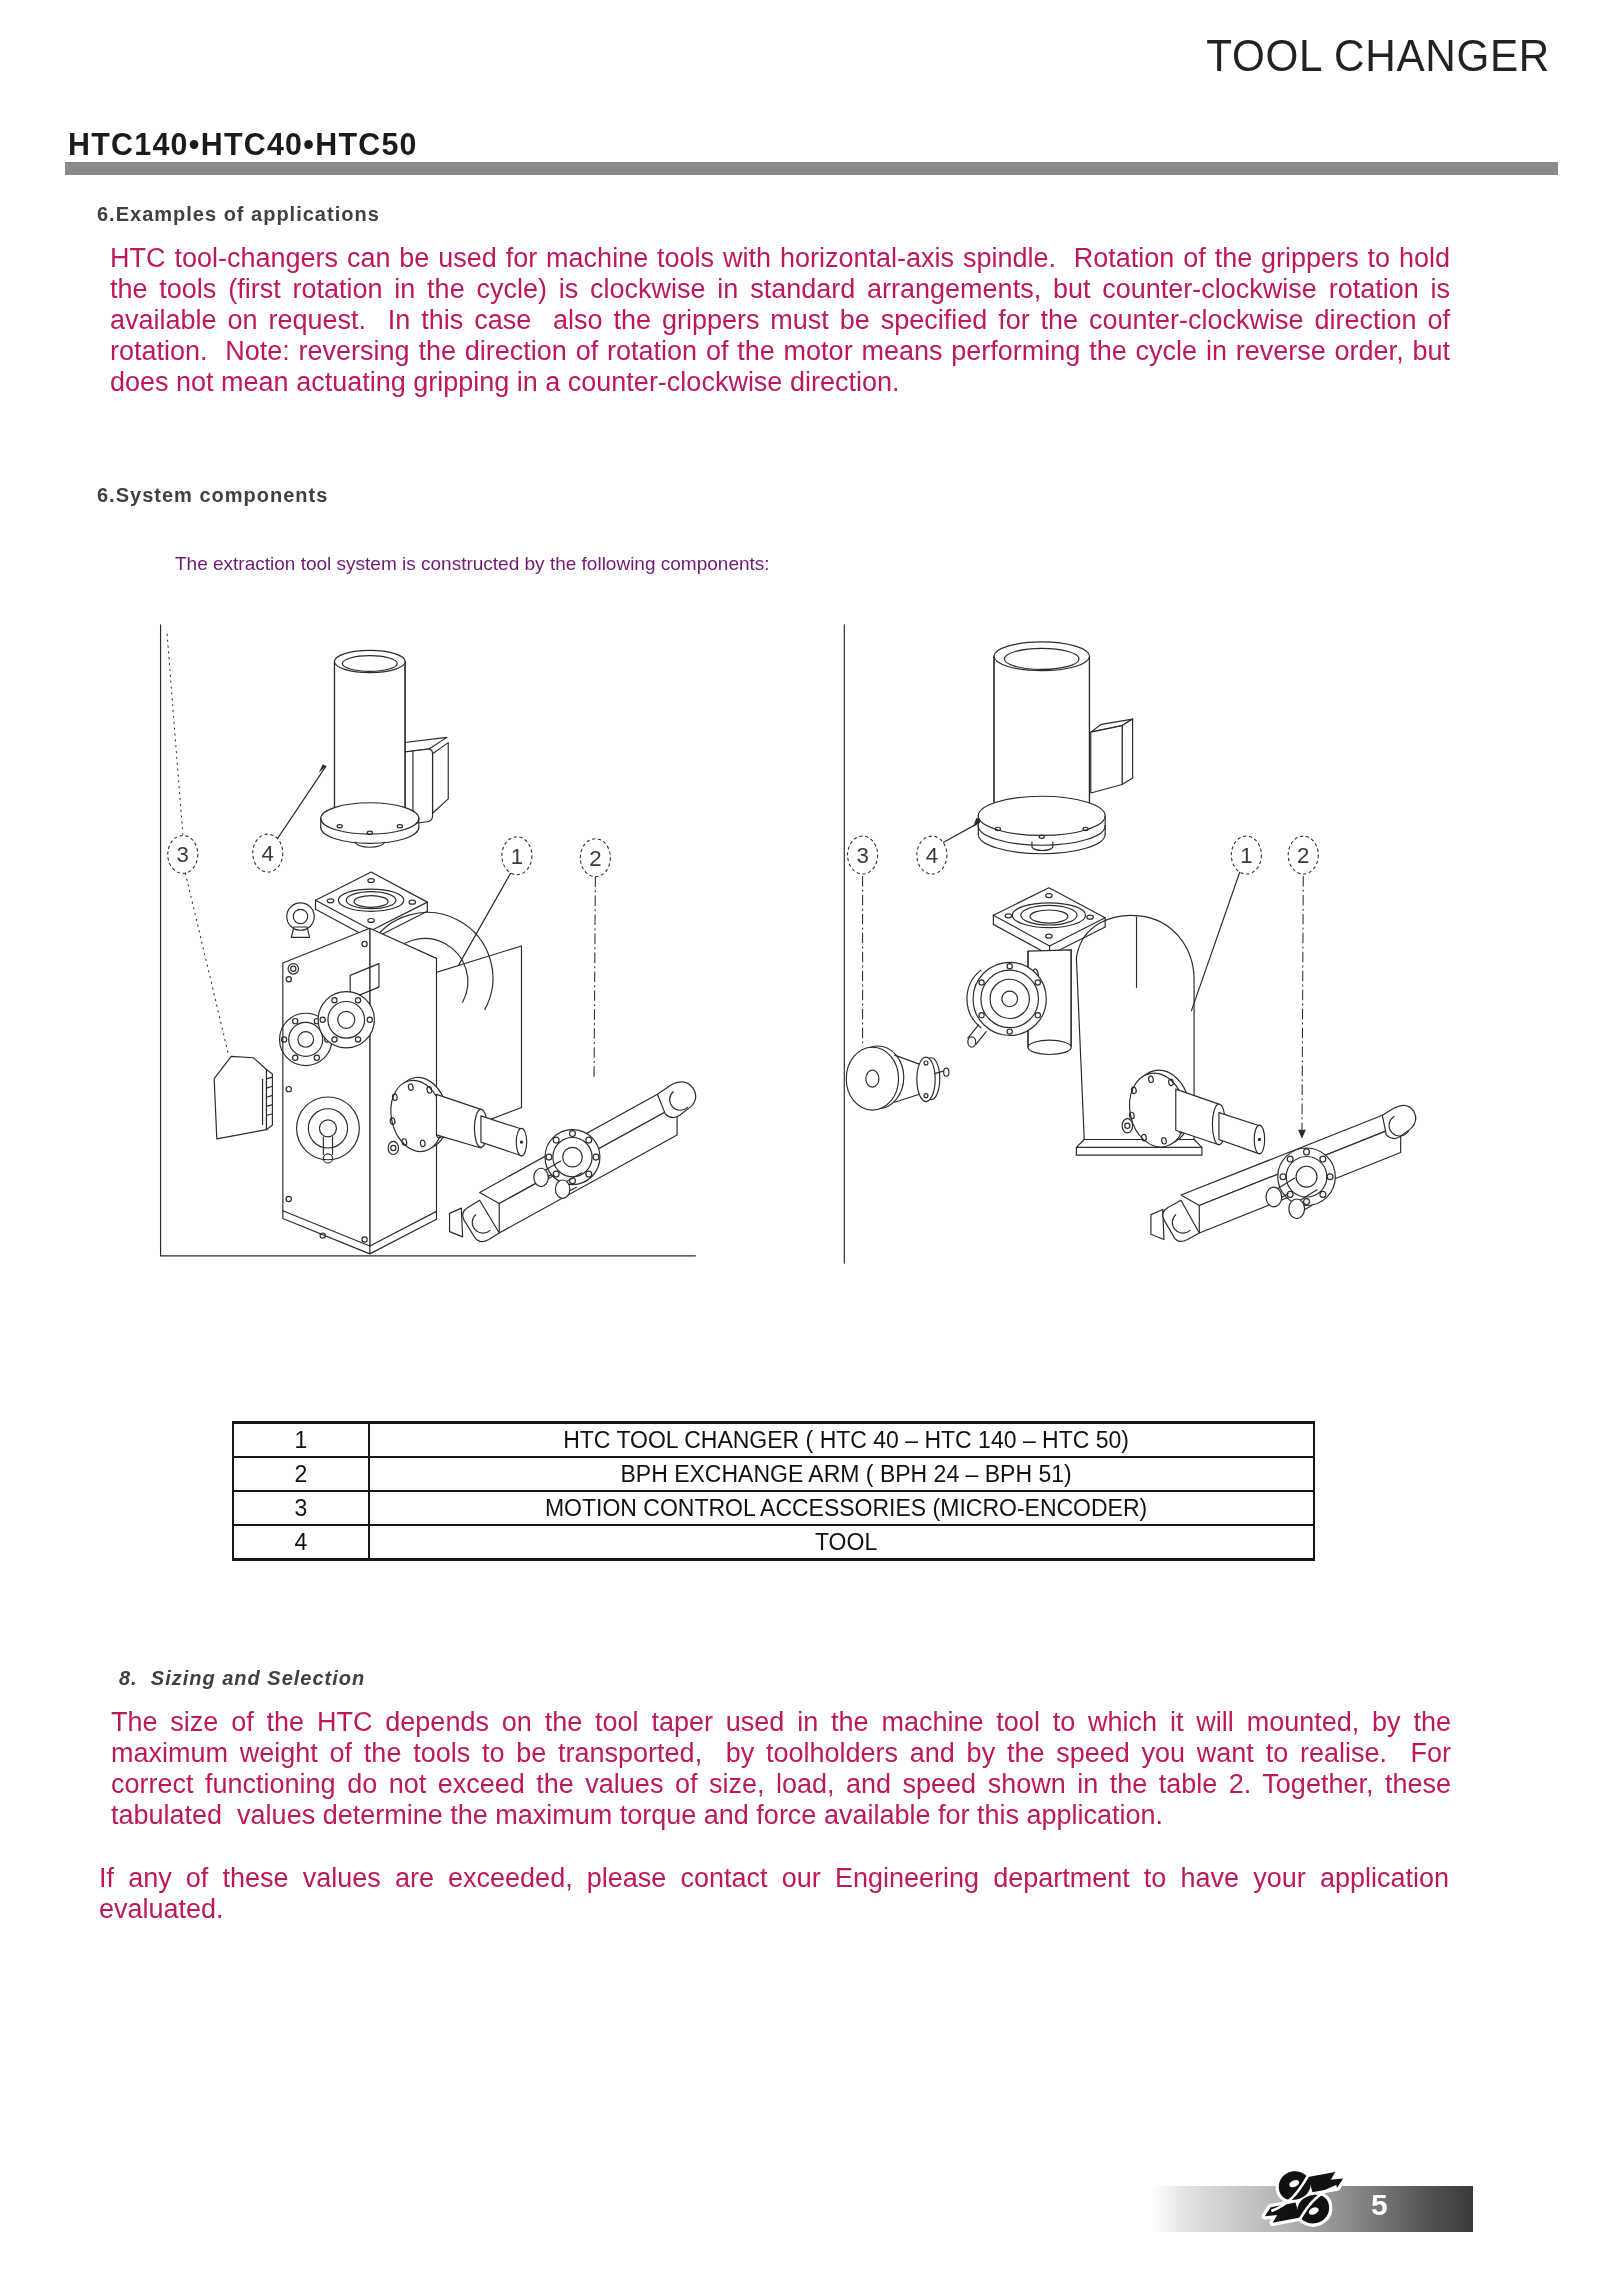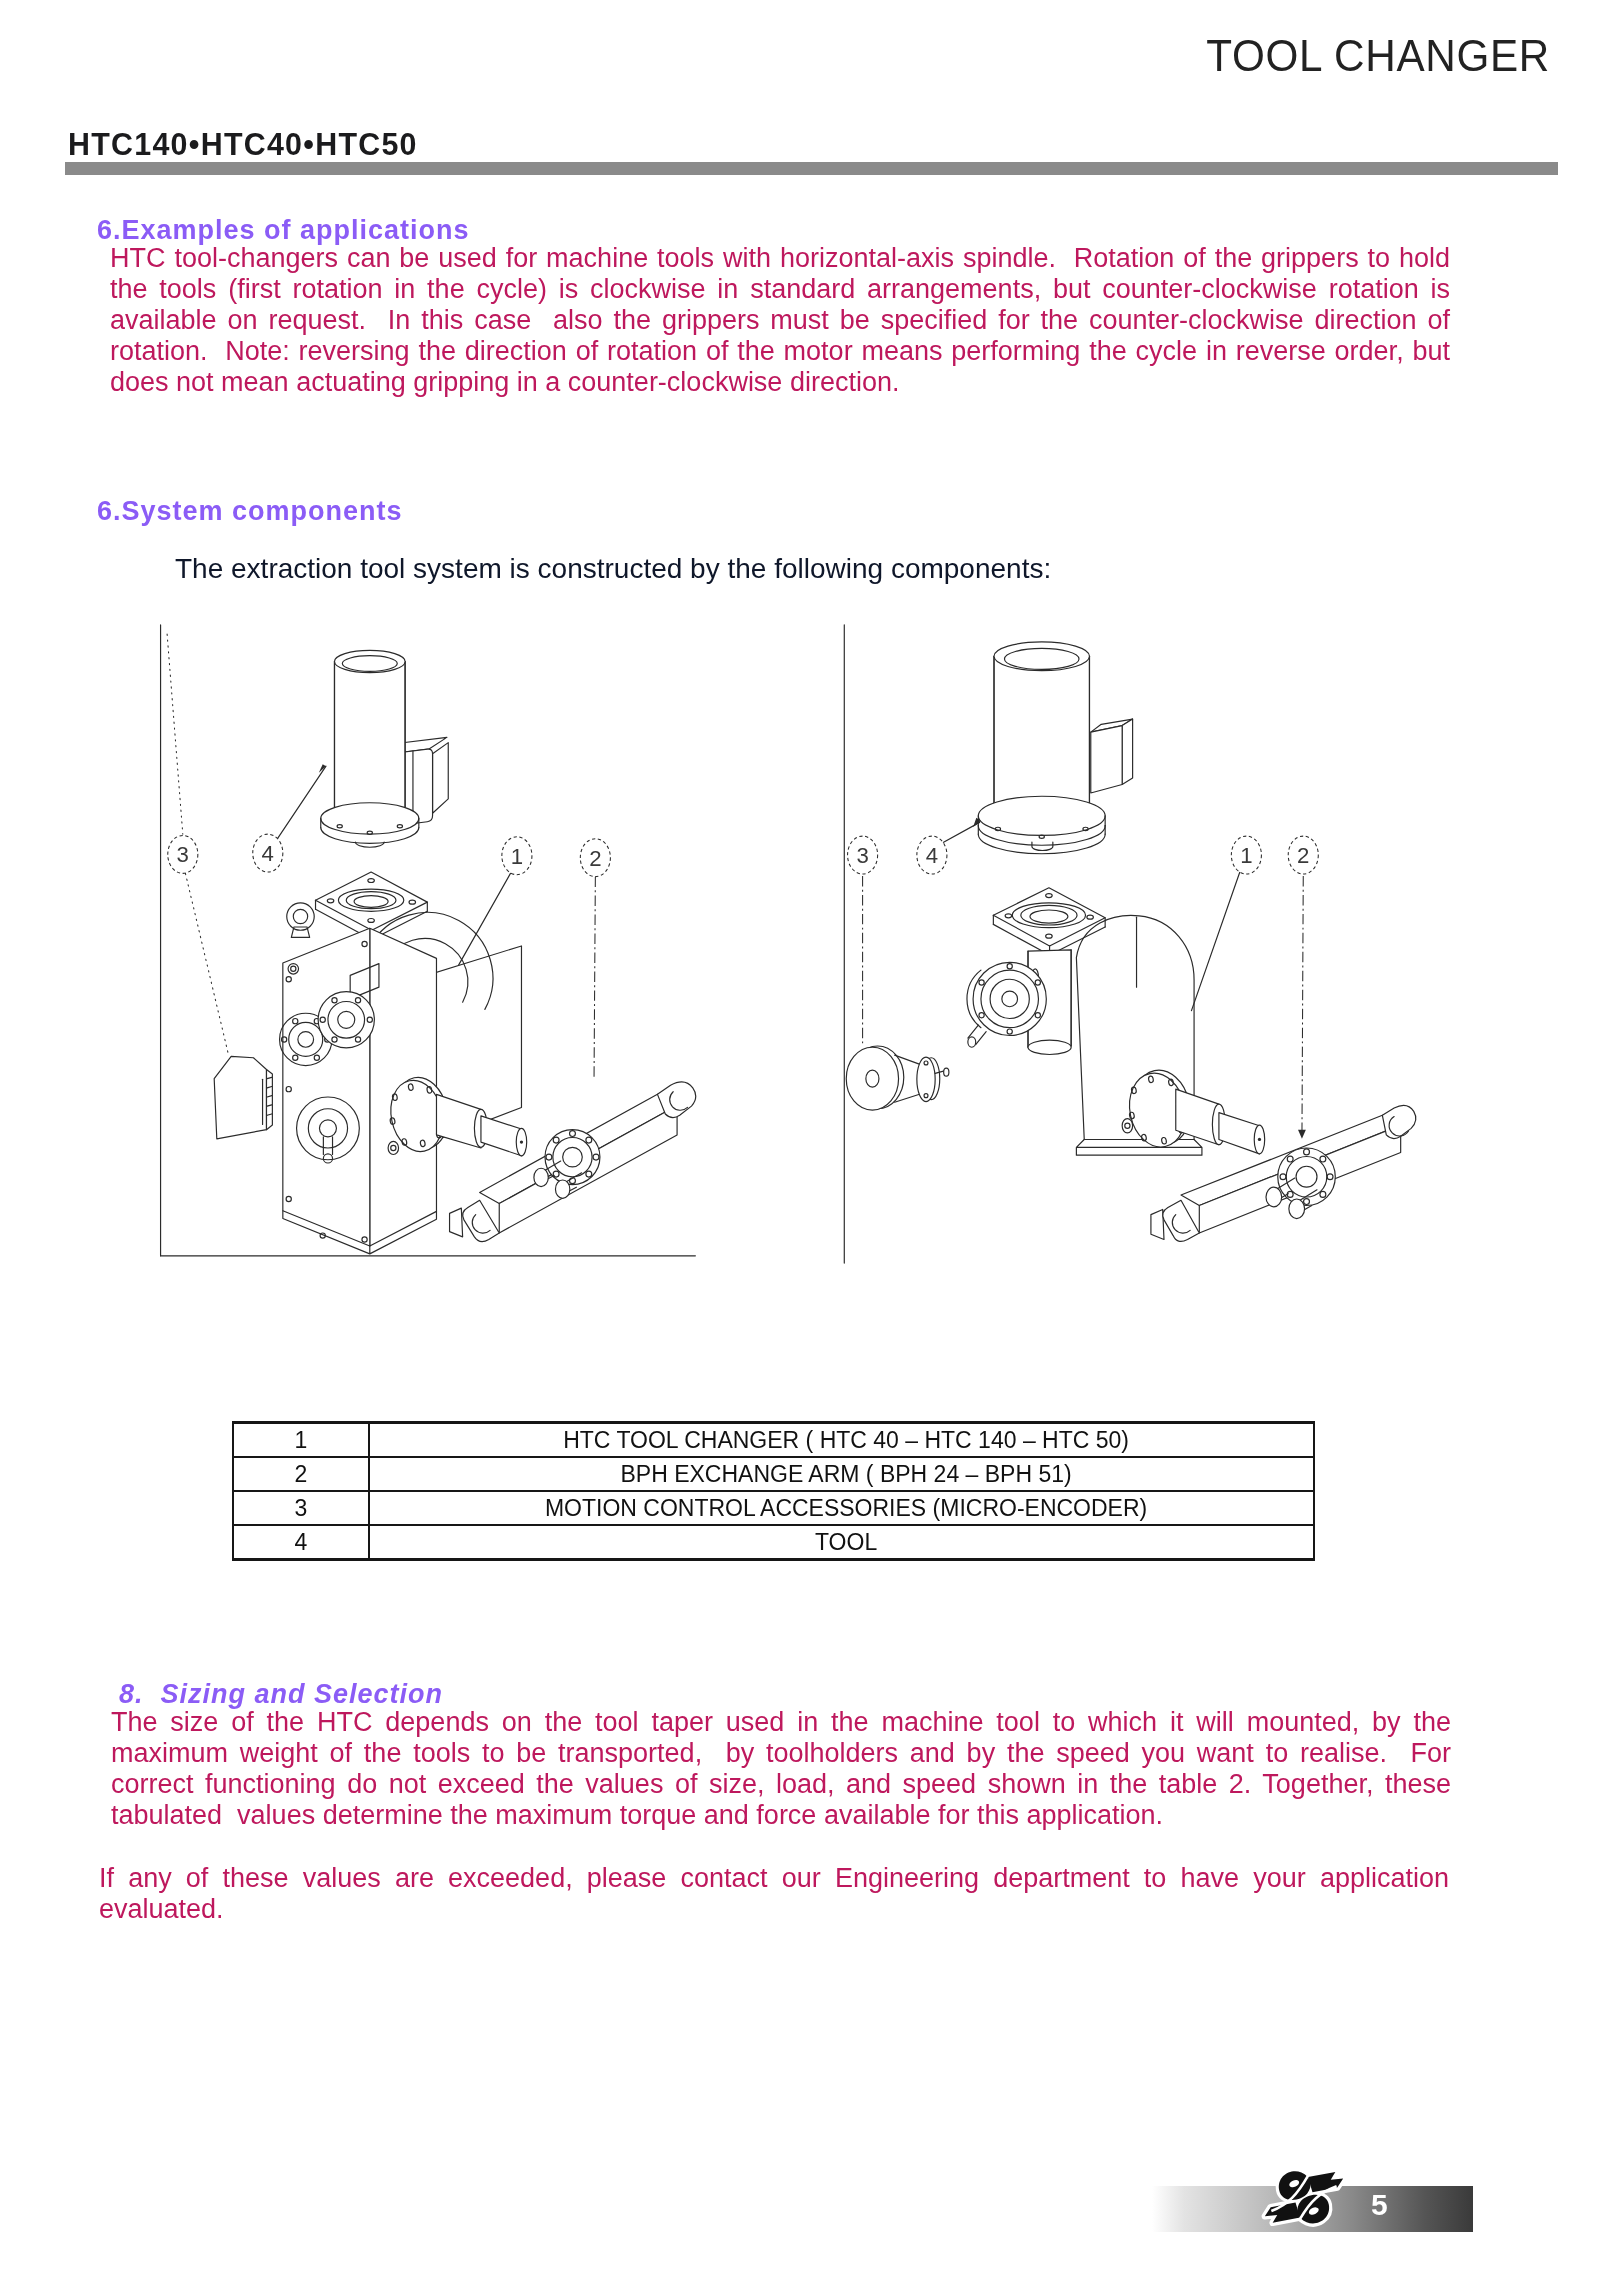--- a/index.html
+++ b/index.html
@@ -11,29 +11,28 @@
   .page-title{
     font-size:44px;font-weight:500;letter-spacing:0.7px;color:#222;
     transform:scaleX(.96);transform-origin:right top;white-space:nowrap;
   }
   .subtitle{
     font-size:31px;font-weight:700;letter-spacing:1.3px;color:#1b1b1d;
     transform:scaleX(.98);transform-origin:left top;white-space:nowrap;
   }
   .rule-bar{background:#8a8a8a;}
   .sec-head{
-    font-size:27px;font-weight:700;letter-spacing:1px;color:#8b5cf6;
+    font-size:20px;font-weight:700;letter-spacing:1px;color:#404040;
     white-space:pre-wrap;
-    margin-top:12px;
   }
   .body-text{
     font-size:27px;line-height:31px;text-align:justify;color:#be185d;
     white-space:pre-wrap;
   }
-  .intro-text{font-size:28px;color:#0f172a;white-space:nowrap;}
+  .intro-text{font-size:19px;color:#701a75;white-space:nowrap;}
   table.comp{
     border-collapse:collapse;table-layout:fixed;width:1083px;
     font-size:23px;color:#111;
   }
   table.comp td{
     border:2px solid #161616;height:32px;padding:0 0 0 9.2px;
     overflow:hidden;white-space:nowrap;text-align:center;
   }
   table.comp tr:first-child td{border-top-width:3.9px;}
   table.comp tr:last-child td{border-bottom-width:3.3px;}

